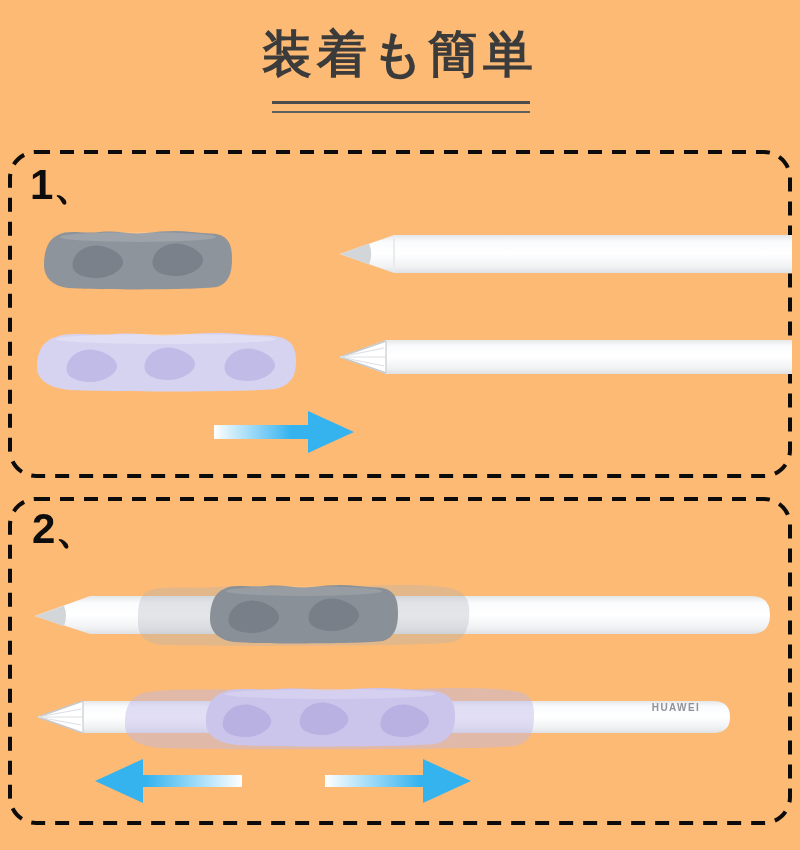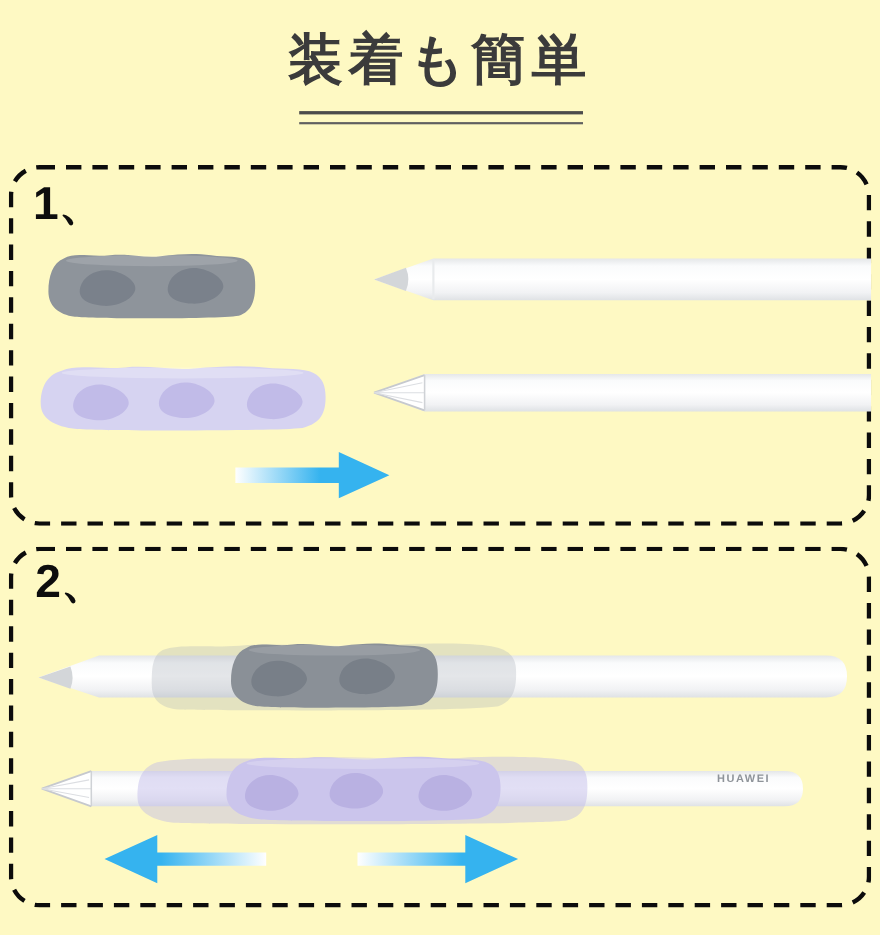--- a/index.html
+++ b/index.html
@@ -1,16 +1,16 @@
 <!DOCTYPE html>
 <html><head>
 <meta charset="utf-8">
 <style>
   html,body{margin:0;padding:0;background:#ffffff;}
-  .page{position:relative;width:800px;height:850px;background:#fef9c3;overflow:hidden;
+  .page{position:relative;width:800px;height:850px;background:#fdba74;overflow:hidden;
         font-family:"Liberation Sans","DejaVu Sans",sans-serif;}
   .abs{position:absolute;}
   .page-title{left:0;top:22px;width:800px;text-align:center;
       font-size:50px;font-weight:700;letter-spacing:0.10em;color:#3b3b3b;line-height:1.3;}
   .title-underline{left:272px;top:101px;width:258px;height:7px;
       border-top:3px solid #4c4c4c;border-bottom:2px solid #606060;}
   .step-label{font-size:42px;font-weight:700;color:#0d0d0d;line-height:1;}
   svg{display:block;}
 </style>
 </head>

